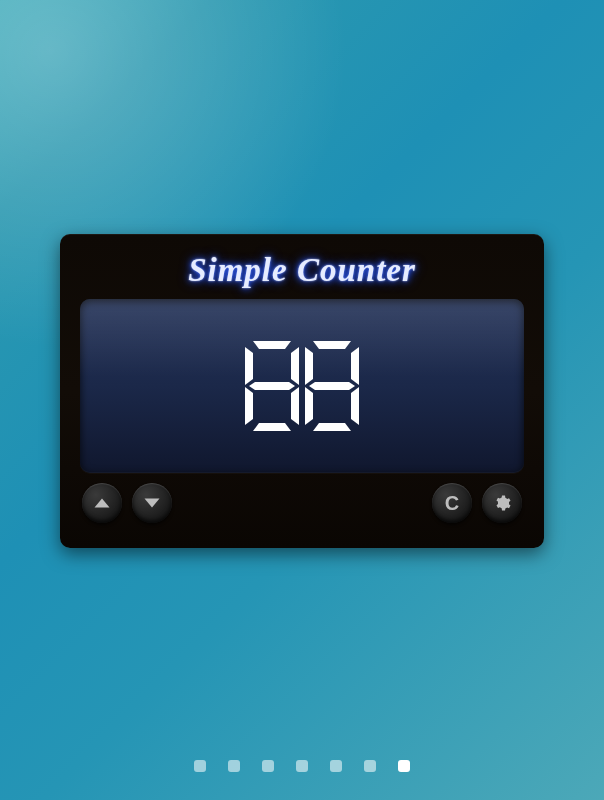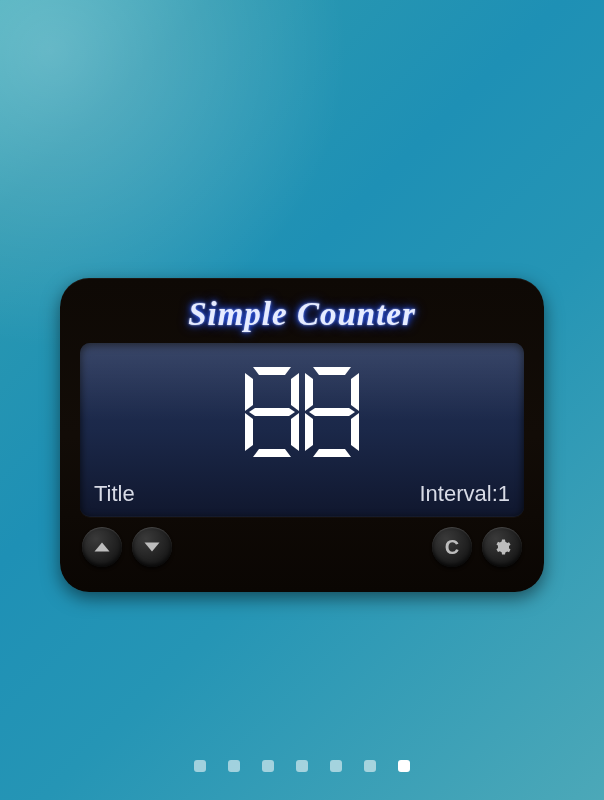--- a/index.html
+++ b/index.html
@@ -18,27 +18,26 @@
     pointer-events: none;
   }
 
   .widget {
     position: absolute;
     top: 234px;
     left: 60px;
     width: 484px;
     height: 314px;
     background: linear-gradient(180deg, #0e0905 0%, #120c07 50%, #0a0603 100%);
-    border-radius: 29px;
+    border-radius: 10px;
     box-shadow: 0 6px 18px rgba(0,0,0,0.5),
                 inset 0 1px 0 rgba(255,255,255,0.06);
     padding: 16px 20px 8px 20px;
     display: flex;
     flex-direction: column;
-    margin-top: 44px;
   }
 
   .app-title {
     text-align: center;
     font-style: italic;
     font-weight: 700;
     font-size: 33px;
     color: #e6ecff;
     letter-spacing: 1px;
     margin-top: 2px;
@@ -174,24 +173,20 @@
             <polygon points="0,6 8,12 8,38 0,44"></polygon>
             <polygon points="54,6 54,44 46,38 46,12"></polygon>
             <polygon points="10,41 44,41 50,45 44,49 10,49 4,45"></polygon>
             <polygon points="0,46 8,52 8,78 0,84"></polygon>
             <polygon points="54,46 54,84 46,78 46,52"></polygon>
             <polygon points="14,82 40,82 46,90 8,90"></polygon>
           </g>
         </svg>
       </div>
     </div>
-    <div class="display-footer">
-      <span>Title</span>
-      <span>Interval:1</span>
-    </div>
   </div>
 
   <div class="controls">
     <div class="btn-group">
       <button class="round-btn">
         <svg viewBox="0 0 24 24">
             <polygon points="12,6 22,18 2,18"></polygon>
           </svg>
       </button>
       <button class="round-btn">

